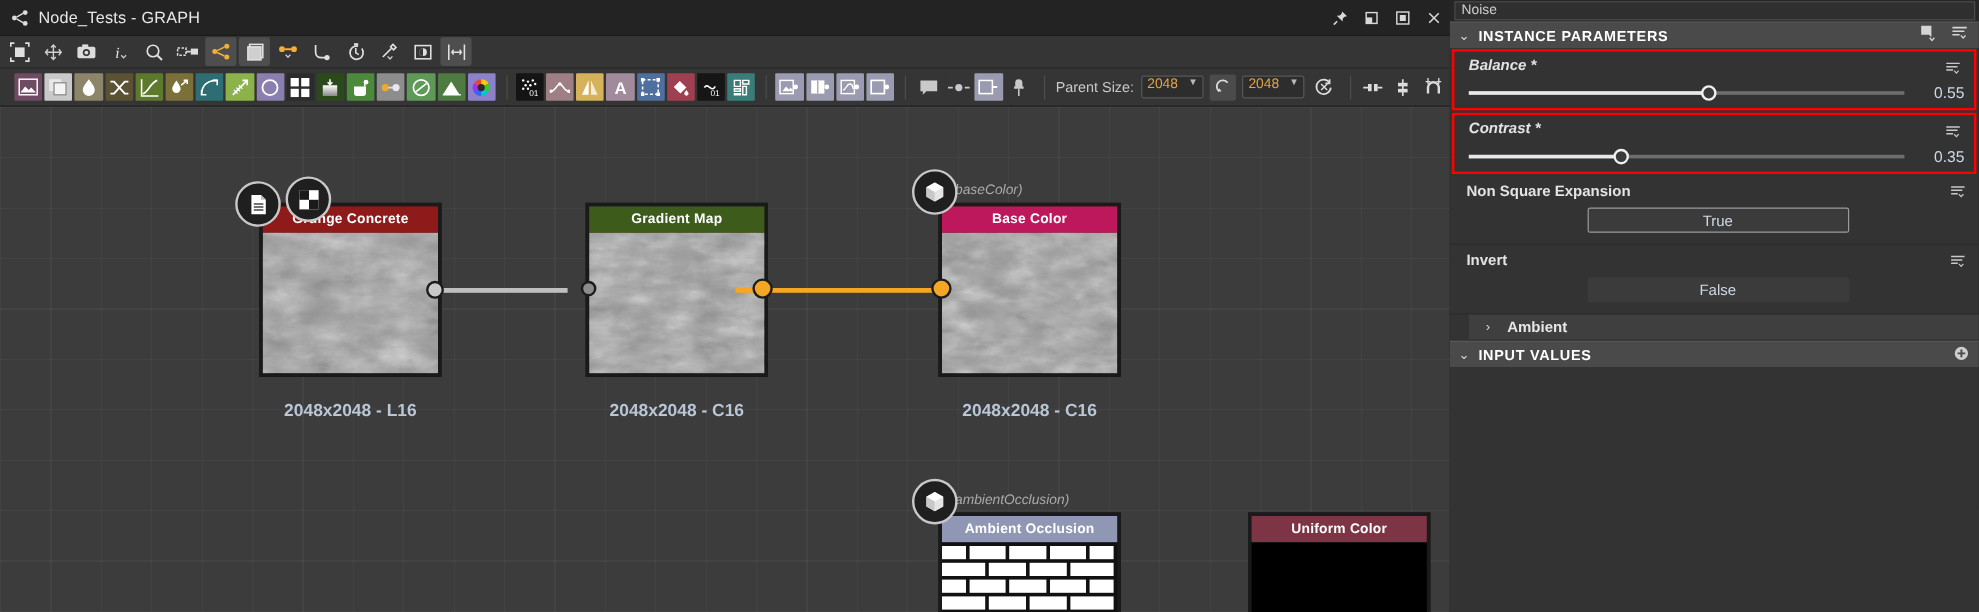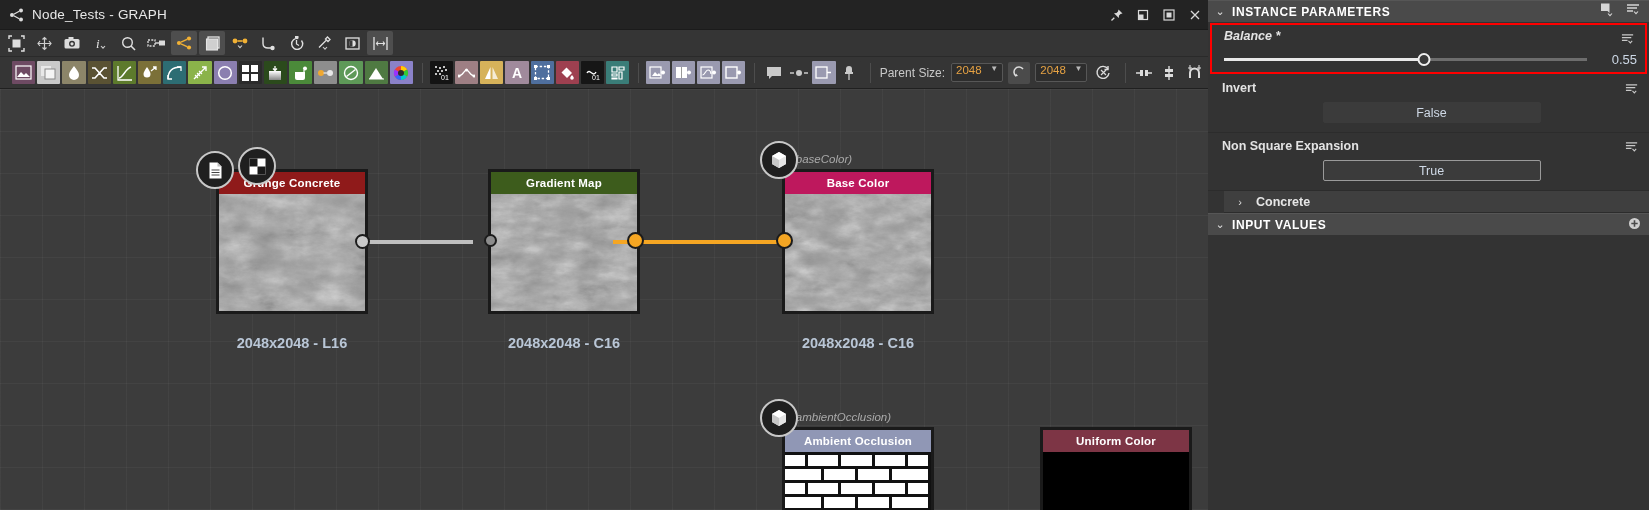--- a/index.html
+++ b/index.html
@@ -708,20 +708,23 @@
           <div class="node-hdr" style="background:#7d3545;">Uniform Color</div>
           <div class="node-thumb" style="background:#000;"></div>
         </div>
       </div>
 
     </div>
   </div>
 
   <div id="right">
 
+    <div class="noise-bar">
+      <div class="noise-field">Noise</div>
+    </div>
 
     <div class="sec-hdr">
       <span class="caret">⌄</span>
       <span class="sec-title">INSTANCE PARAMETERS</span>
       <span class="sec-spacer"></span>
       <span style="margin-right:12px;">
         <svg width="15" height="15" viewBox="0 0 15 15">
           <path d="M2 1.5h8.5v9.5l-2-2h-6.5z" fill="#d5d5d5"></path>
           <path d="M9 11.5l2 2.2 2-2.2" stroke="#d5d5d5" stroke-width="1.1" fill="none"></path>
         </svg>
@@ -744,46 +747,62 @@
       </span>
       <div class="slider-line">
         <div class="track">
           <div class="fill" style="width:55%"></div>
           <div class="knob" style="left:55%"></div>
         </div>
         <div class="val">0.55</div>
       </div>
     </div>
 
+    <div class="param-row hl">
+      <div class="param-label">Contrast *</div>
+      <span class="menu-ico">
+        <svg width="14" height="14" viewBox="0 0 15 15">
+          <path d="M1 3h12M1 6h10M1 9h6" stroke="#c9c9c9" stroke-width="1.3"></path>
+          <path d="M8 9.5l2 2.2 2-2.2" stroke="#c9c9c9" stroke-width="1.1" fill="none"></path>
+        </svg>
+      </span>
+      <div class="slider-line">
+        <div class="track">
+          <div class="fill" style="width:35%"></div>
+          <div class="knob" style="left:35%"></div>
+        </div>
+        <div class="val">0.35</div>
+      </div>
+    </div>
+
+    <div class="param-row">
+      <div class="param-label plain">Non Square Expansion</div>
+      <span class="menu-ico">
+        <svg width="14" height="14" viewBox="0 0 15 15">
+          <path d="M1 3h12M1 6h10M1 9h6" stroke="#c9c9c9" stroke-width="1.3"></path>
+          <path d="M8 9.5l2 2.2 2-2.2" stroke="#c9c9c9" stroke-width="1.1" fill="none"></path>
+        </svg>
+      </span>
+      <div class="btn-wide outline">True</div>
+    </div>
 
     <div class="param-row">
       <div class="param-label plain">Invert</div>
       <span class="menu-ico">
         <svg width="14" height="14" viewBox="0 0 15 15">
           <path d="M1 3h12M1 6h10M1 9h6" stroke="#c9c9c9" stroke-width="1.3"></path>
           <path d="M8 9.5l2 2.2 2-2.2" stroke="#c9c9c9" stroke-width="1.1" fill="none"></path>
         </svg>
       </span>
       <div class="btn-wide">False</div>
     </div>
 
-    <div class="param-row">
-      <div class="param-label plain">Non Square Expansion</div>
-      <span class="menu-ico">
-        <svg width="14" height="14" viewBox="0 0 15 15">
-          <path d="M1 3h12M1 6h10M1 9h6" stroke="#c9c9c9" stroke-width="1.3"></path>
-          <path d="M8 9.5l2 2.2 2-2.2" stroke="#c9c9c9" stroke-width="1.1" fill="none"></path>
-        </svg>
-      </span>
-      <div class="btn-wide outline">True</div>
-    </div>
-
     <div class="adv-row">
       <span class="caret">›</span>
-      <span class="adv-label">Concrete</span>
+      <span class="adv-label">Ambient</span>
     </div>
 
     <div class="sec-hdr" style="background:#4a4a4a;">
       <span class="caret">⌄</span>
       <span class="sec-title">INPUT VALUES</span>
       <span class="sec-spacer"></span>
       <span class="plus-ico">
         <svg width="13" height="13" viewBox="0 0 13 13">
           <circle cx="6.5" cy="6.5" r="5.5" fill="#cfcfcf"></circle>
           <path d="M6.5 3.3v6.4M3.3 6.5h6.4" stroke="#4a4a4a" stroke-width="1.6"></path>

